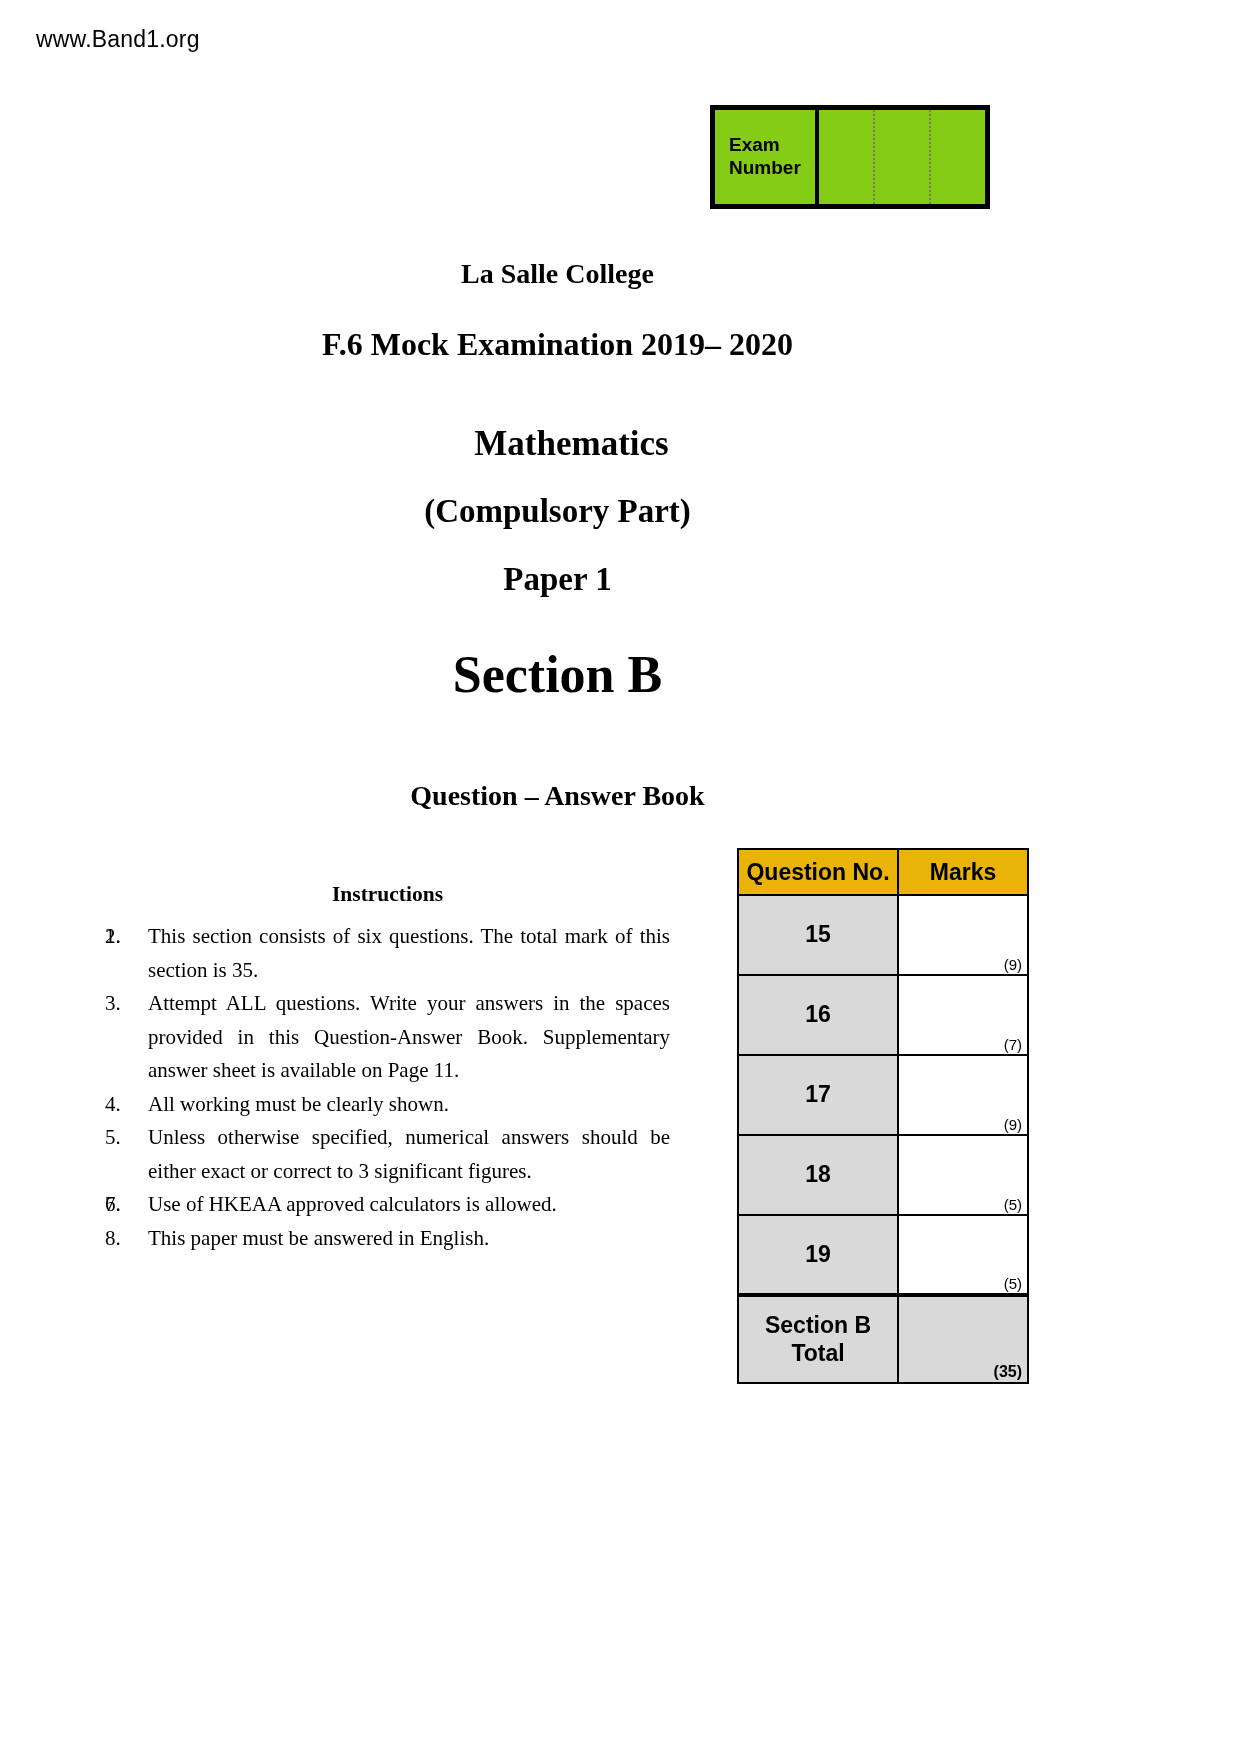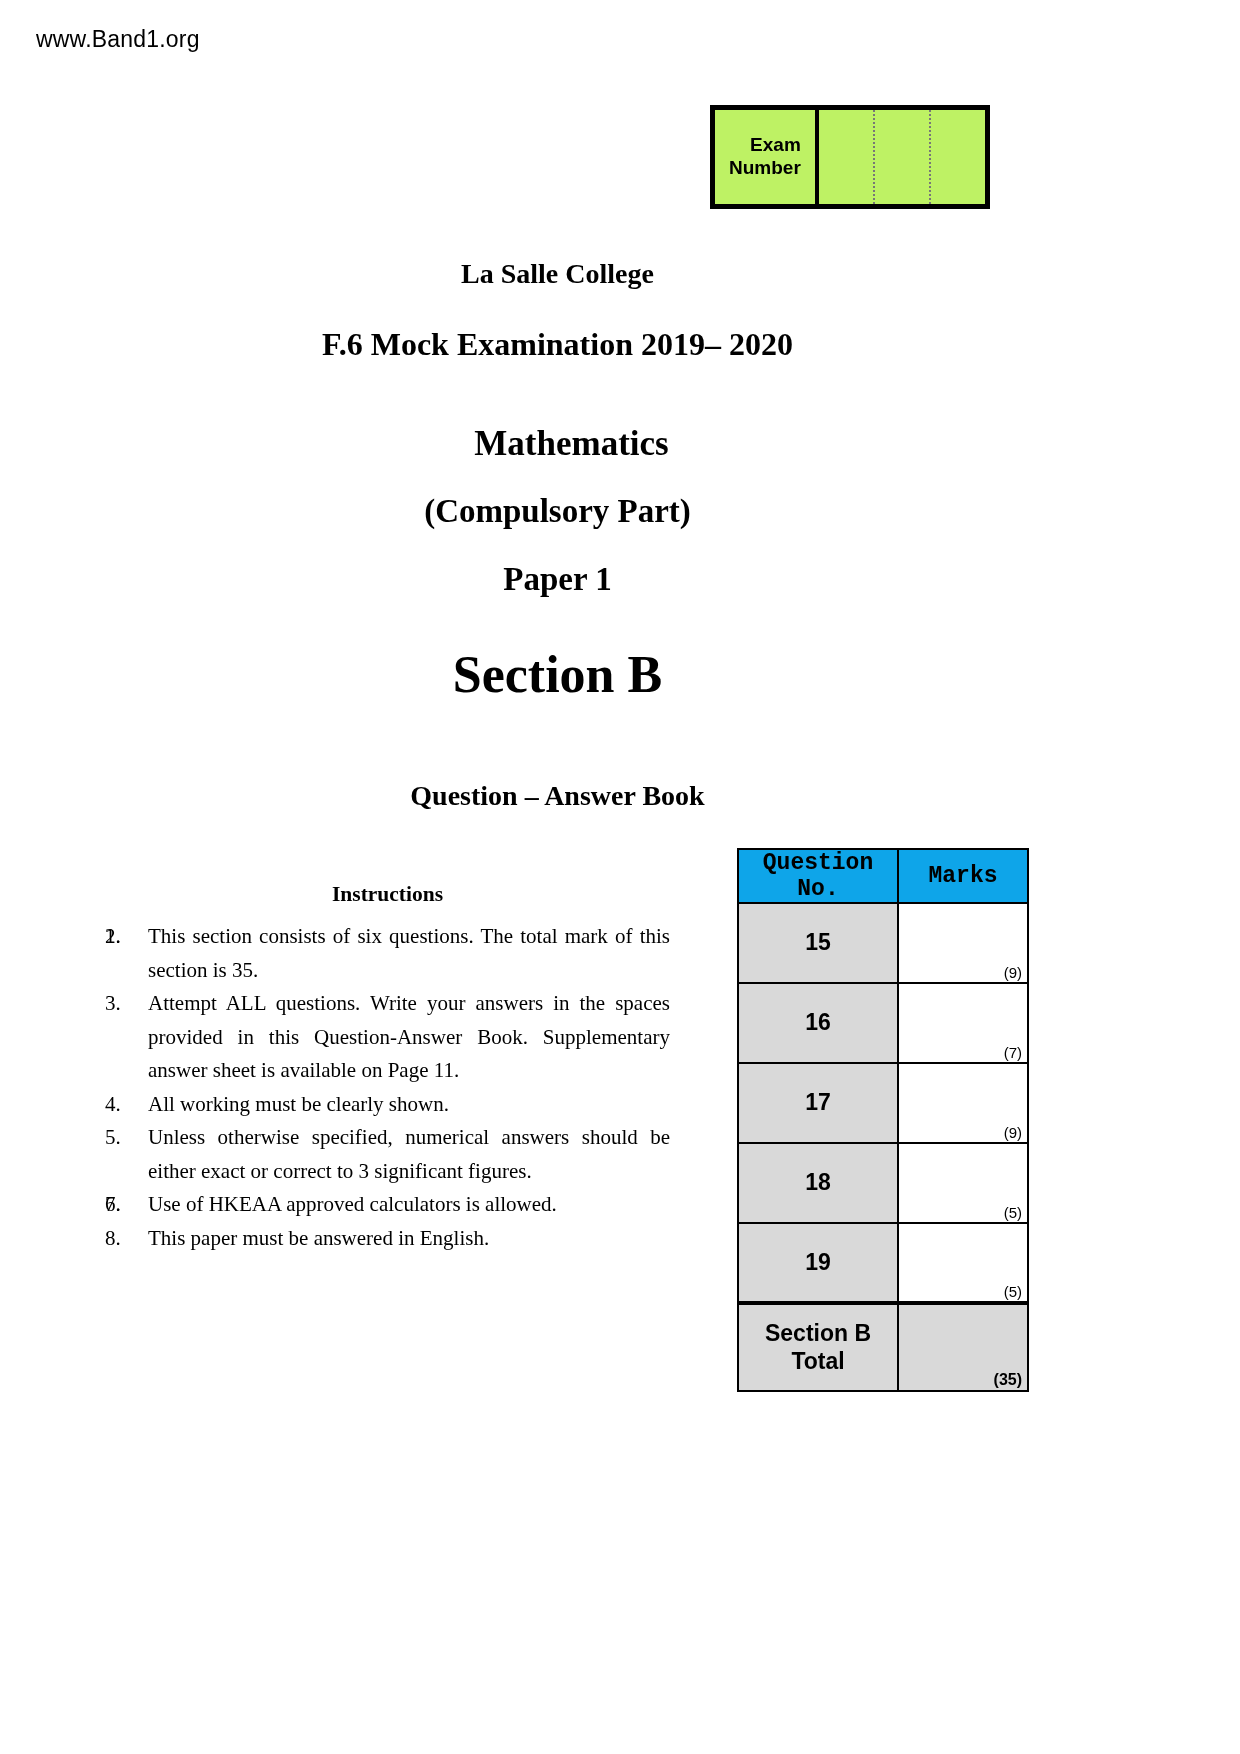--- a/index.html
+++ b/index.html
@@ -25,22 +25,21 @@
 
   
   .exam-box {
     position: absolute;
     top: 105px;
     left: 710px;
     width: 280px;
     height: 104px;
     border: 5px solid #000;
     display: flex;
-    background: #bef264;
-    text-align: right;
+    background: #84cc16;
   }
   .exam-label {
     width: 104px;
     border-right: 4px solid #000;
     display: flex;
     align-items: center;
     padding-left: 14px;
     font-family: "Liberation Sans", "DejaVu Sans", sans-serif;
     font-weight: bold;
     font-size: 19px;
@@ -93,27 +92,26 @@
   
   .marks-table {
     position: absolute;
     top: 848px;
     left: 737px;
     border-collapse: collapse;
     font-family: "Liberation Sans", "DejaVu Sans", sans-serif;
   }
   .marks-table th, .marks-table td { border: 2px solid #000; }
   .marks-table th {
-    background: #0ea5e9;
+    background: #eab308;
     font-size: 23px;
     font-weight: bold;
-    height: 52px;
+    height: 46px;
     text-align: center;
     vertical-align: middle;
-    font-family: Liberation Mono, monospace;
   }
   .col-q { width: 160px; }
   .col-m { width: 130px; }
   .marks-table td.q {
     background: #d9d9d9;
     text-align: center;
     vertical-align: middle;
     font-weight: bold;
     font-size: 23px;
     height: 80px;

